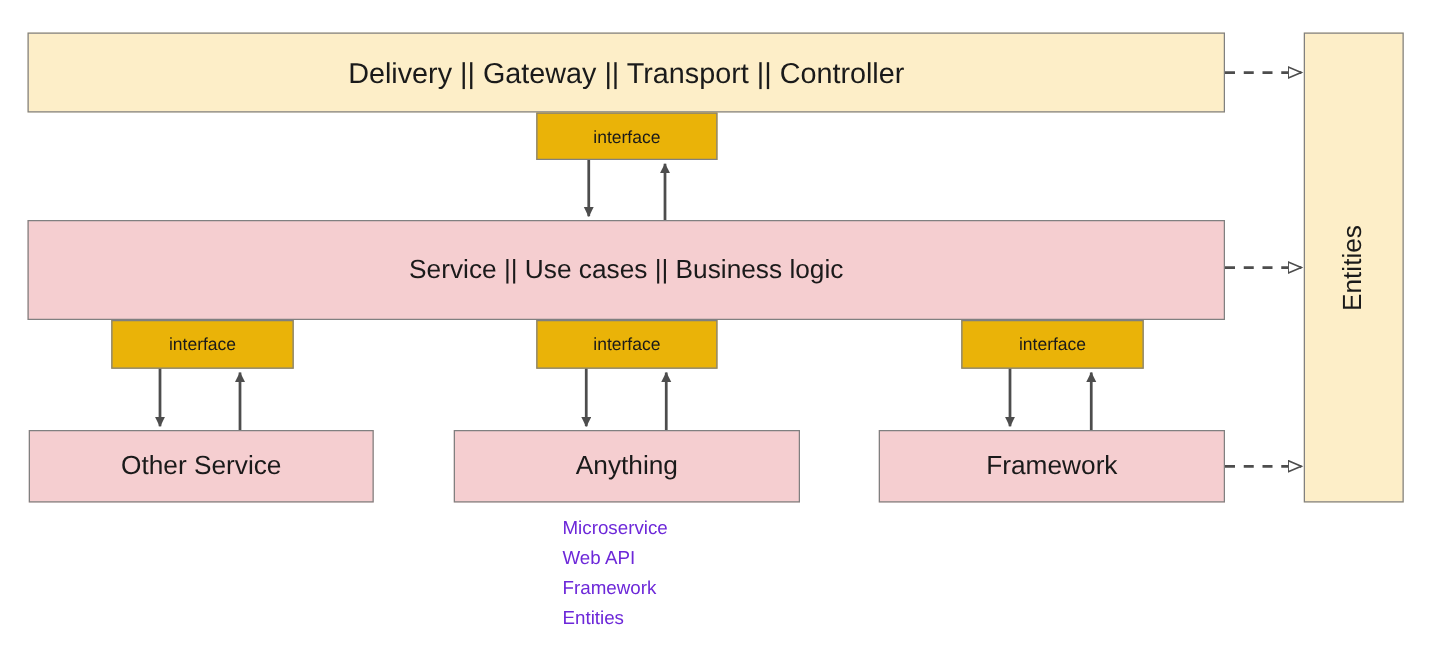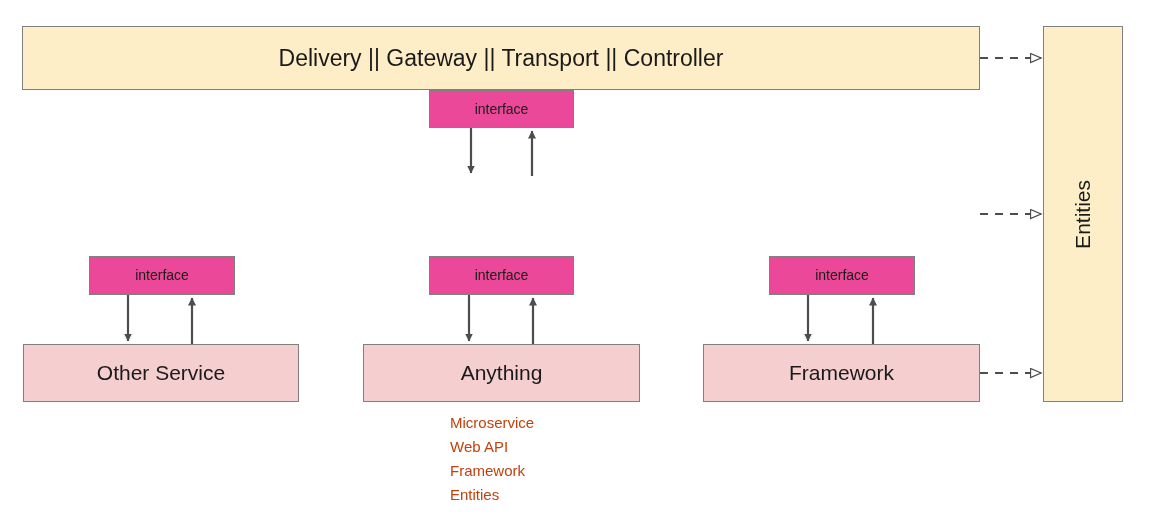--- a/index.html
+++ b/index.html
@@ -29,21 +29,21 @@
     border: 1.6px solid #808080;
     display: flex;
     align-items: center;
     justify-content: center;
     text-align: center;
     line-height: 1.15;
   }
 
   .layer-yellow { background: #fdeec8; }
   .layer-pink   { background: #f5ced0; }
-  .iface        { background: #ec4899; }
+  .iface        { background: #eab308; }
 
   .t-big    { font-size: 23px; }
   .t-mid    { font-size: 21px; }
   .t-small  { font-size: 14px; }
 
   
   .vertical-label {
     writing-mode: vertical-rl;
     transform: rotate(180deg);
     white-space: nowrap;
@@ -55,38 +55,41 @@
     left: 0; top: 0;
     width: 1154px;
     height: 520px;
     pointer-events: none;
   }
 
   .list-block {
     position: absolute;
     font-size: 15px;
     line-height: 24px;
-    color: #c2410c;
+    color: #6d28d9;
     white-space: nowrap;
   }
   .list-block div { margin: 0; padding: 0; }
 </style>
 </head>
 <body>
 
 <div id="canvas">
 
   <div class="box layer-yellow t-big" style="left:22px; top:26px; width:958px; height:64px;">
     <span>Delivery || Gateway || Transport || Controller</span>
   </div>
 
   <div class="box iface t-small" style="left:429px; top:90px; width:145px; height:38px;">
     <span>interface</span>
   </div>
 
+  <div class="box layer-pink t-mid" style="left:22px; top:176px; width:958px; height:80px;">
+    <span>Service || Use cases || Business logic</span>
+  </div>
 
   <div class="box iface t-small" style="left:89px; top:256px; width:146px; height:39px;">
     <span>interface</span>
   </div>
 
   <div class="box iface t-small" style="left:429px; top:256px; width:145px; height:39px;">
     <span>interface</span>
   </div>
 
   <div class="box iface t-small" style="left:769px; top:256px; width:146px; height:39px;">

